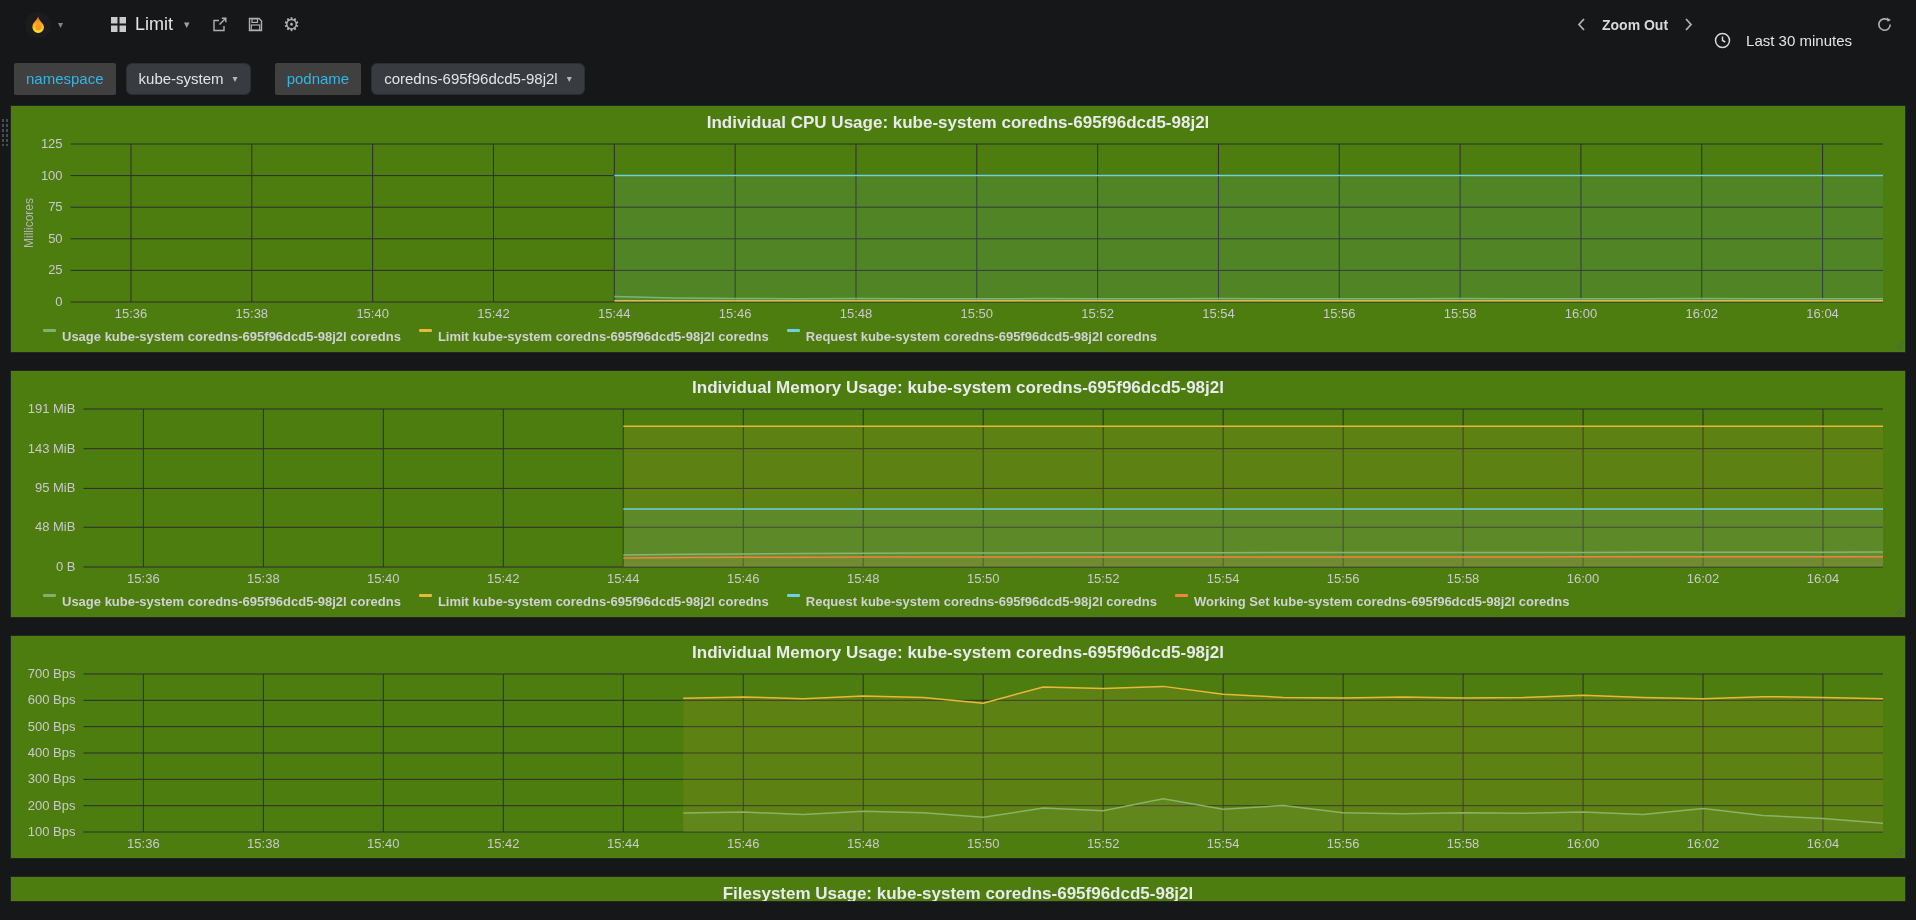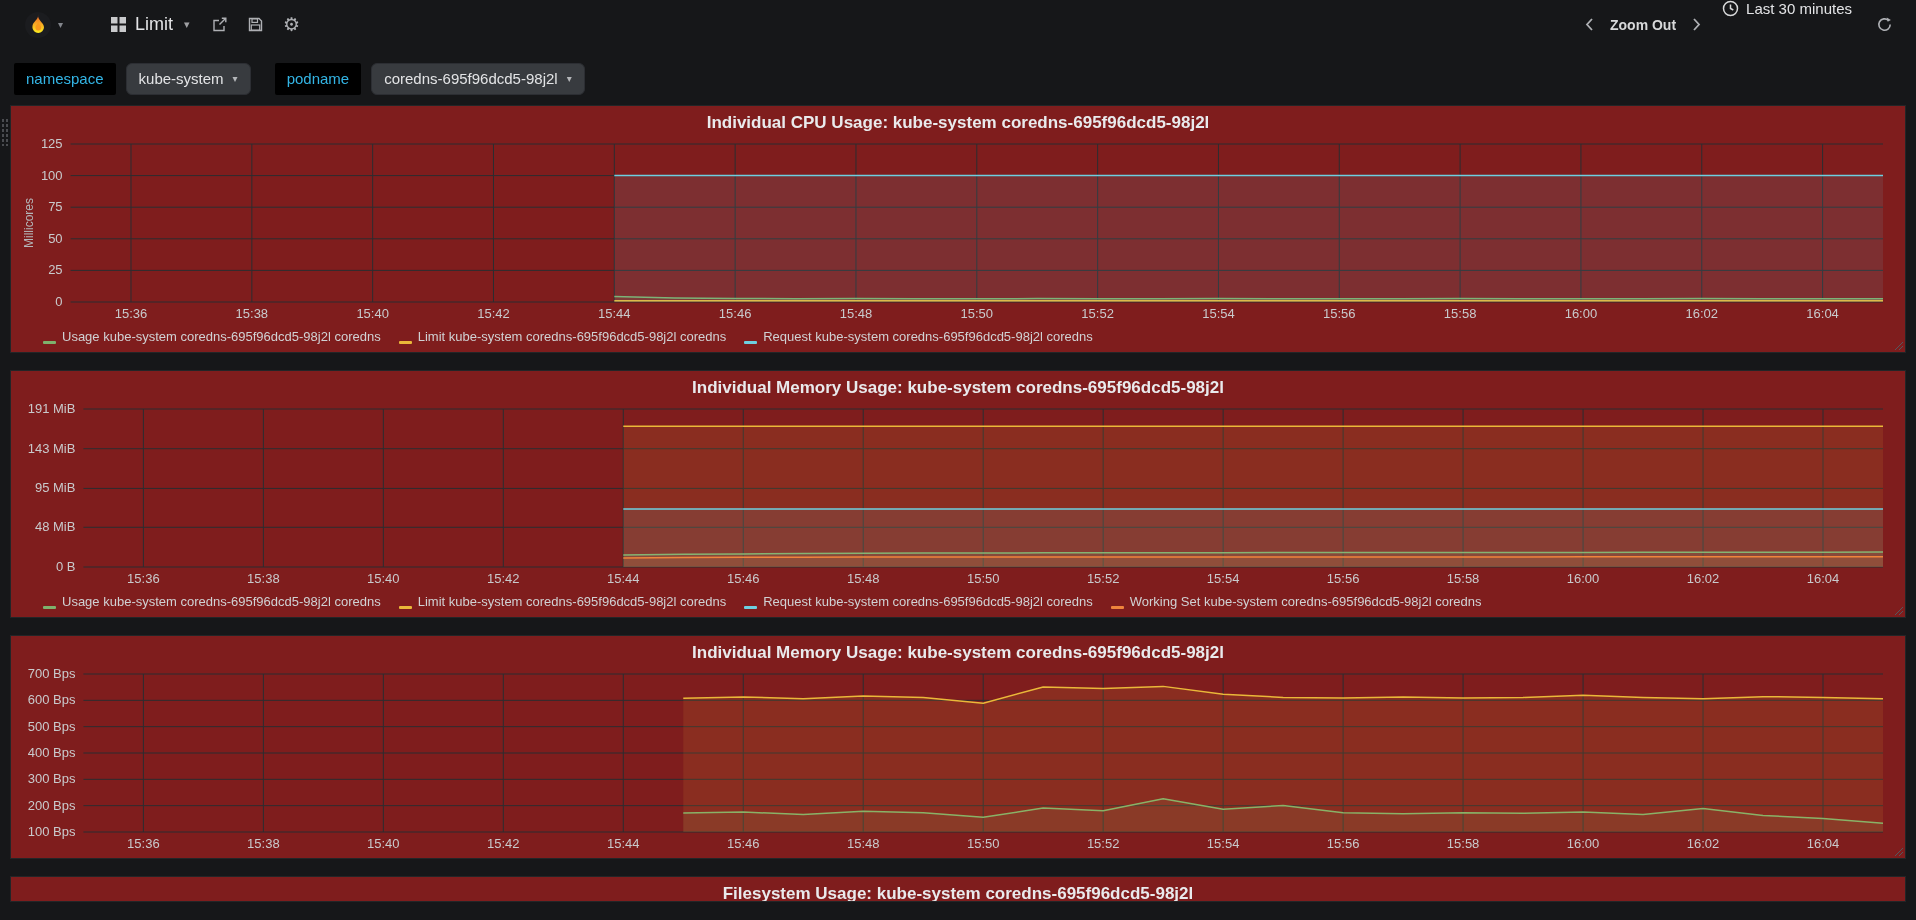--- a/index.html
+++ b/index.html
@@ -17,49 +17,49 @@
   }
   .nav-btn { display: flex; align-items: center; gap: 6px; padding: 0 10px; height: 49px; cursor: pointer; }
   .logo-caret { color: #83868c; font-size: 10px; }
   .dash-nav { display: flex; align-items: center; gap: 9px; margin-left: 26px; padding: 0 12px; height: 49px; cursor: pointer; }
   .dash-title { font-size: 18px; color: #e3e4e6; }
   .dash-caret { color: #9fa0a3; font-size: 11px; margin-left: 2px; }
   .icon-btn { display: flex; align-items: center; justify-content: center; width: 36px; height: 49px; cursor: pointer; color: #aeb0b4; }
   .gear-glyph { font-size: 19px; line-height: 19px; }
   .nav-right { margin-left: auto; display: flex; align-items: center; gap: 4px; }
   .zoom-label { font-size: 14px; color: #d8d9da; padding: 0 4px; cursor: pointer; font-weight: bold; }
-  .time-btn { display: flex; align-items: flex-start; gap: 7px; padding: 0 10px; height: 49px; cursor: pointer; }
+  .time-btn { display: flex; align-items: flex-end; gap: 15px; padding: 0 10px; height: 49px; cursor: pointer; }
   .time-label { font-size: 15px; color: #e3e4e6; }
   
   .submenu { display: flex; align-items: center; gap: 24px; padding: 14px 14px 10px 14px; }
   .var-group { display: flex; align-items: center; gap: 10px; }
   .var-label {
     height: 32px; line-height: 32px; padding: 0 12px;
-    background: #000000; color: #33b5e5; font-size: 15px; border-radius: 2px;
+    background: #404040; color: #33b5e5; font-size: 15px; border-radius: 2px;
   }
   .var-value {
     height: 32px; line-height: 30px; padding: 0 12px;
     background: #383b3f; border: 1px solid #2c2e33; color: #e3e4e6;
     font-size: 15px; border-radius: 6px; cursor: pointer; display: flex; align-items: center; gap: 9px;
   }
   .var-caret { color: #b4b6b9; font-size: 10px; }
   
   .dashboard { padding: 0 10px; }
   .panel {
-    background: #7f1d1d; margin-bottom: 17px; position: relative;
+    background: #4d7c0f; margin-bottom: 17px; position: relative;
     padding: 3px 10px 4px 10px; border: 1px solid #232527;
   }
   .panel-title {
     text-align: center; font-size: 17px; font-weight: bold; color: #e9eaec;
     height: 27px; line-height: 27px; cursor: pointer; white-space: nowrap; overflow: hidden;
   }
   .chart { display: block; cursor: crosshair; }
   .chart text { font-family: "Liberation Sans", "DejaVu Sans", sans-serif; }
   .legend { display: flex; align-items: center; gap: 18px; height: 24px; padding-left: 22px; overflow: hidden; }
-  .legend-item { display: inline-flex; align-items: flex-end; gap: 6px; font-size: 13px; color: #d0d1d3; cursor: pointer; white-space: nowrap; }
+  .legend-item { display: inline-flex; align-items: flex-start; gap: 6px; font-size: 13px; color: #d0d1d3; cursor: pointer; white-space: nowrap; font-weight: bold; }
   .legend-swatch { display: inline-block; width: 13px; height: 3px; border-radius: 1px; }
   .resize-handle { position: absolute; right: 1px; bottom: 1px; width: 11px; height: 11px; cursor: nwse-resize; }
   .panel-partial { height: 26px; overflow: hidden; margin-bottom: 0; }
   .drag-grip {
     position: absolute; left: 1px; top: 118px; width: 8px; height: 28px; cursor: grab;
     background-image: radial-gradient(#4a4c50 1px, transparent 1.3px);
     background-size: 4px 5px;
   }
 </style>
 </head>

